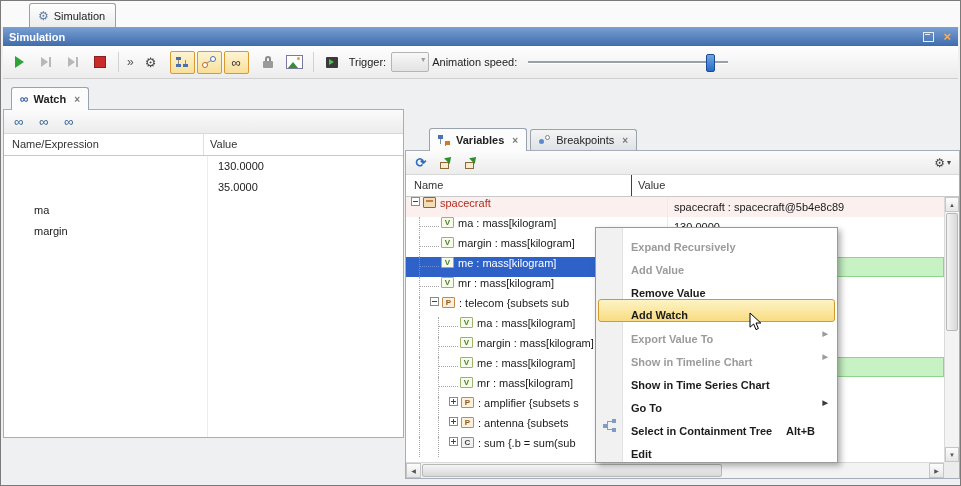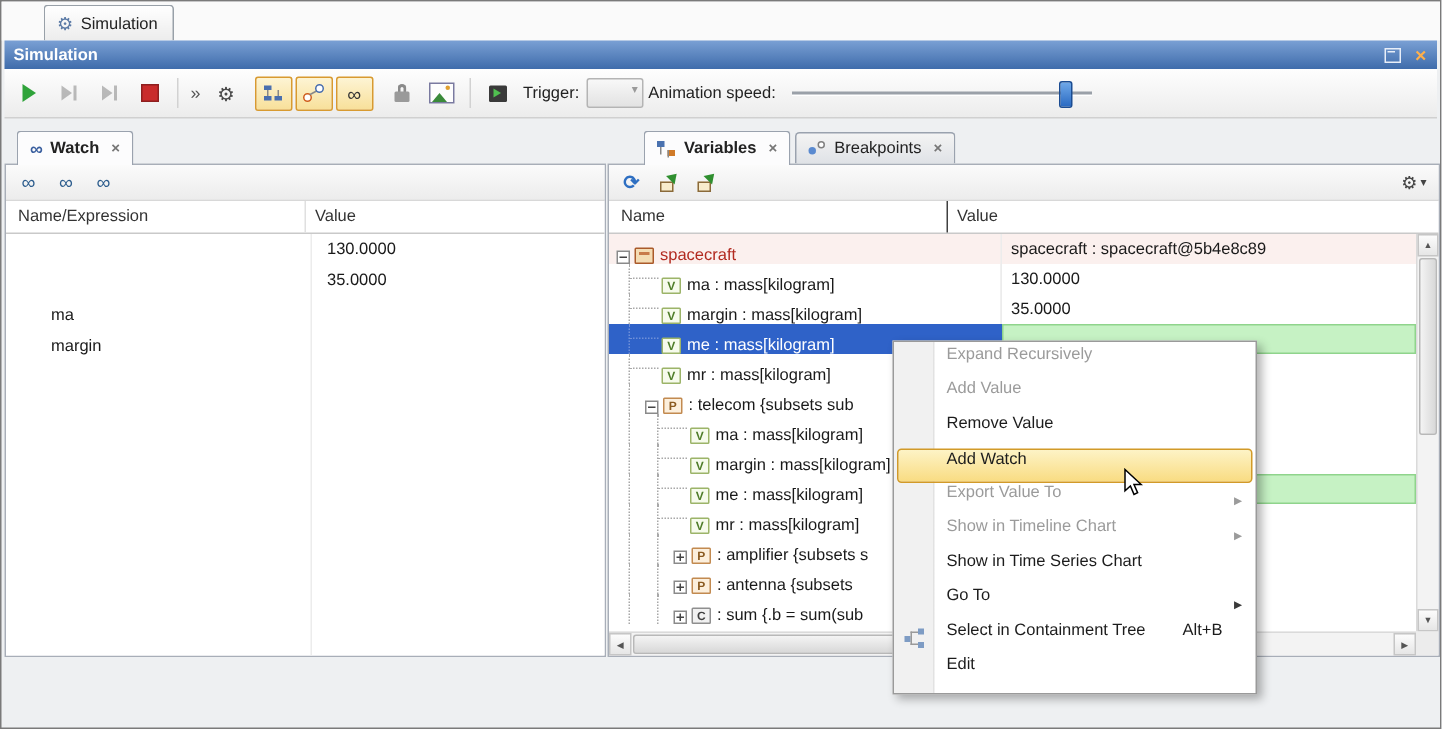--- a/index.html
+++ b/index.html
@@ -66,21 +66,21 @@
     position:relative;display:inline-block;border-radius:2px;flex:none;}
   .combo-arrow{position:absolute;right:3px;top:3px;font-size:8px;color:#9a9a9a;line-height:1;}
   .slider{position:relative;width:200px;height:22px;margin-left:6px;flex:none;}
   .slider-track{position:absolute;left:0;right:0;top:10px;height:2px;background:#9aa0a8;box-shadow:0 1px 0 #fff;}
   .slider-handle{position:absolute;left:178px;top:3px;width:7px;height:16px;
     background:linear-gradient(#6fa8e8,#2a6ac2);border:1px solid #1b4c92;border-radius:2px;}
 
   
   .panel{position:absolute;top:85px;height:352px;}
   #panel-left{left:2px;width:401px;}
-  #panel-right{left:404px;width:555px;}
+  #panel-right{left:404px;width:555px;margin-top:41px;}
   .ptabs{position:relative;height:23px;display:flex;align-items:flex-end;padding-left:8px;gap:3px;}
   #panel-right .ptabs{padding-left:24px;}
   .ptab{height:21px;box-sizing:border-box;border:1px solid #9aa2ae;border-bottom:none;border-radius:3px 3px 0 0;
     padding:0 8px;display:flex;align-items:center;gap:5px;background:linear-gradient(#f4f4f4,#dfe2e6);
     color:#222;position:relative;z-index:1;white-space:nowrap;}
   .ptab.sel{height:23px;background:#fcfcfd;font-weight:bold;z-index:3;margin-bottom:-1px;}
   .tclose{font-size:10px;color:#777;font-weight:bold;margin-left:3px;}
   .ptab .glyph-inf{font-size:12px;color:#3a5f9f;}
   .icon-variables{position:relative;width:13px;height:12px;display:inline-block;}
   .icon-variables::before{content:'';position:absolute;left:0;top:1px;width:5px;height:4px;background:#4a72b0;
@@ -119,21 +119,21 @@
   .wrows::before{content:'';position:absolute;left:203px;top:0;bottom:0;width:1px;background:#ececec;}
   .wrow{height:21px;display:flex;position:relative;}
   .wname{width:204px;box-sizing:border-box;padding-left:30px;line-height:21px;margin-top:44px;}
   .wval{flex:1;padding-left:10px;line-height:21px;}
 
   
   .tree{position:absolute;left:0;right:15px;top:46px;bottom:16px;background:#fff;overflow:hidden;}
   .tree::before{content:'';position:absolute;left:261px;top:0;bottom:0;width:1px;background:#ececec;}
   .trow{height:20px;display:flex;position:relative;}
   .trow.tint{background:#fbf0ee;}
-  .tname{width:262px;box-sizing:border-box;display:flex;align-items:flex-end;padding-left:4px;
+  .tname{width:262px;box-sizing:border-box;display:flex;align-items:flex-start;padding-left:4px;
     border-right:1px solid #ececec;overflow:hidden;white-space:nowrap;flex:none;}
   .trow.sel .tname{background:#2f62c8;border-right-color:#2f62c8;}
   .trow.sel .nlabel{color:#fff;}
   .trow.sel .guide::before,.trow.sel .stub::before{border-color:#6f8fd8;}
   .guide{width:19px;flex:none;align-self:stretch;position:relative;}
   .guide::before{content:'';position:absolute;left:9px;top:0;bottom:0;border-left:1px dotted #a8a8a8;}
   .stub{width:12px;flex:none;align-self:stretch;position:relative;}
   .stub::before{content:'';position:absolute;left:-10px;top:9px;width:20px;border-top:1px dotted #a8a8a8;}
   .exp{width:9px;height:9px;box-sizing:border-box;border:1px solid #8a8a8a;background:#fff;flex:none;
     position:relative;margin:0 3px 0 1px;}
@@ -167,22 +167,22 @@
   .hthumb{position:absolute;top:1px;bottom:1px;left:16px;width:300px;
     background:linear-gradient(#f4f4f4,#d8d8d8);border:1px solid #b8b8b8;border-radius:2px;box-sizing:border-box;}
   .scorner{position:absolute;right:0;bottom:0;width:15px;height:16px;background:#ececec;}
 
   
   .menu{position:absolute;left:594px;top:226px;width:243px;box-sizing:border-box;border:1px solid #9a9a9a;
     background-color:#fff;
     background-image:linear-gradient(#f1f1f1,#f1f1f1),linear-gradient(#e2e2e2,#e2e2e2);
     background-size:26px 100%,1px 100%;background-position:0 0,26px 0;background-repeat:no-repeat;
     padding:2px;box-shadow:3px 3px 6px rgba(0,0,0,.30);z-index:30;}
-  .mitem{position:relative;height:23px;box-sizing:border-box;display:flex;align-items:flex-start;
-    padding-left:33px;padding-right:20px;color:#1c1c1c;white-space:nowrap;}
+  .mitem{position:relative;height:23px;box-sizing:border-box;display:flex;align-items:flex-end;
+    padding-left:33px;padding-right:20px;color:#1c1c1c;white-space:nowrap;font-weight:bold;}
   .mitem.disabled{color:#9b9b9b;}
   .mitem.hl{border:1px solid #d29a28;border-radius:3px;background:linear-gradient(#fdf3c6,#f9dc82);padding-left:32px;}
   .mshortcut{margin-left:auto;}
   .marrow{position:absolute;right:7px;top:50%;transform:translateY(-50%);font-size:7px;color:#3a3a3a;}
   .mitem.disabled .marrow{color:#9b9b9b;}
   .micon{position:absolute;left:5px;top:5px;width:15px;height:13px;}
   .micon::before{content:'';position:absolute;left:0;top:5px;width:4px;height:4px;background:#7e9cc4;
     box-shadow:9px -5px 0 #7e9cc4,9px 4px 0 #7e9cc4;}
   .micon::after{content:'';position:absolute;left:4px;top:2px;width:5px;height:9px;box-sizing:border-box;
     border-top:1px solid #9a9a9a;border-bottom:1px solid #9a9a9a;border-left:1px solid #9a9a9a;}

